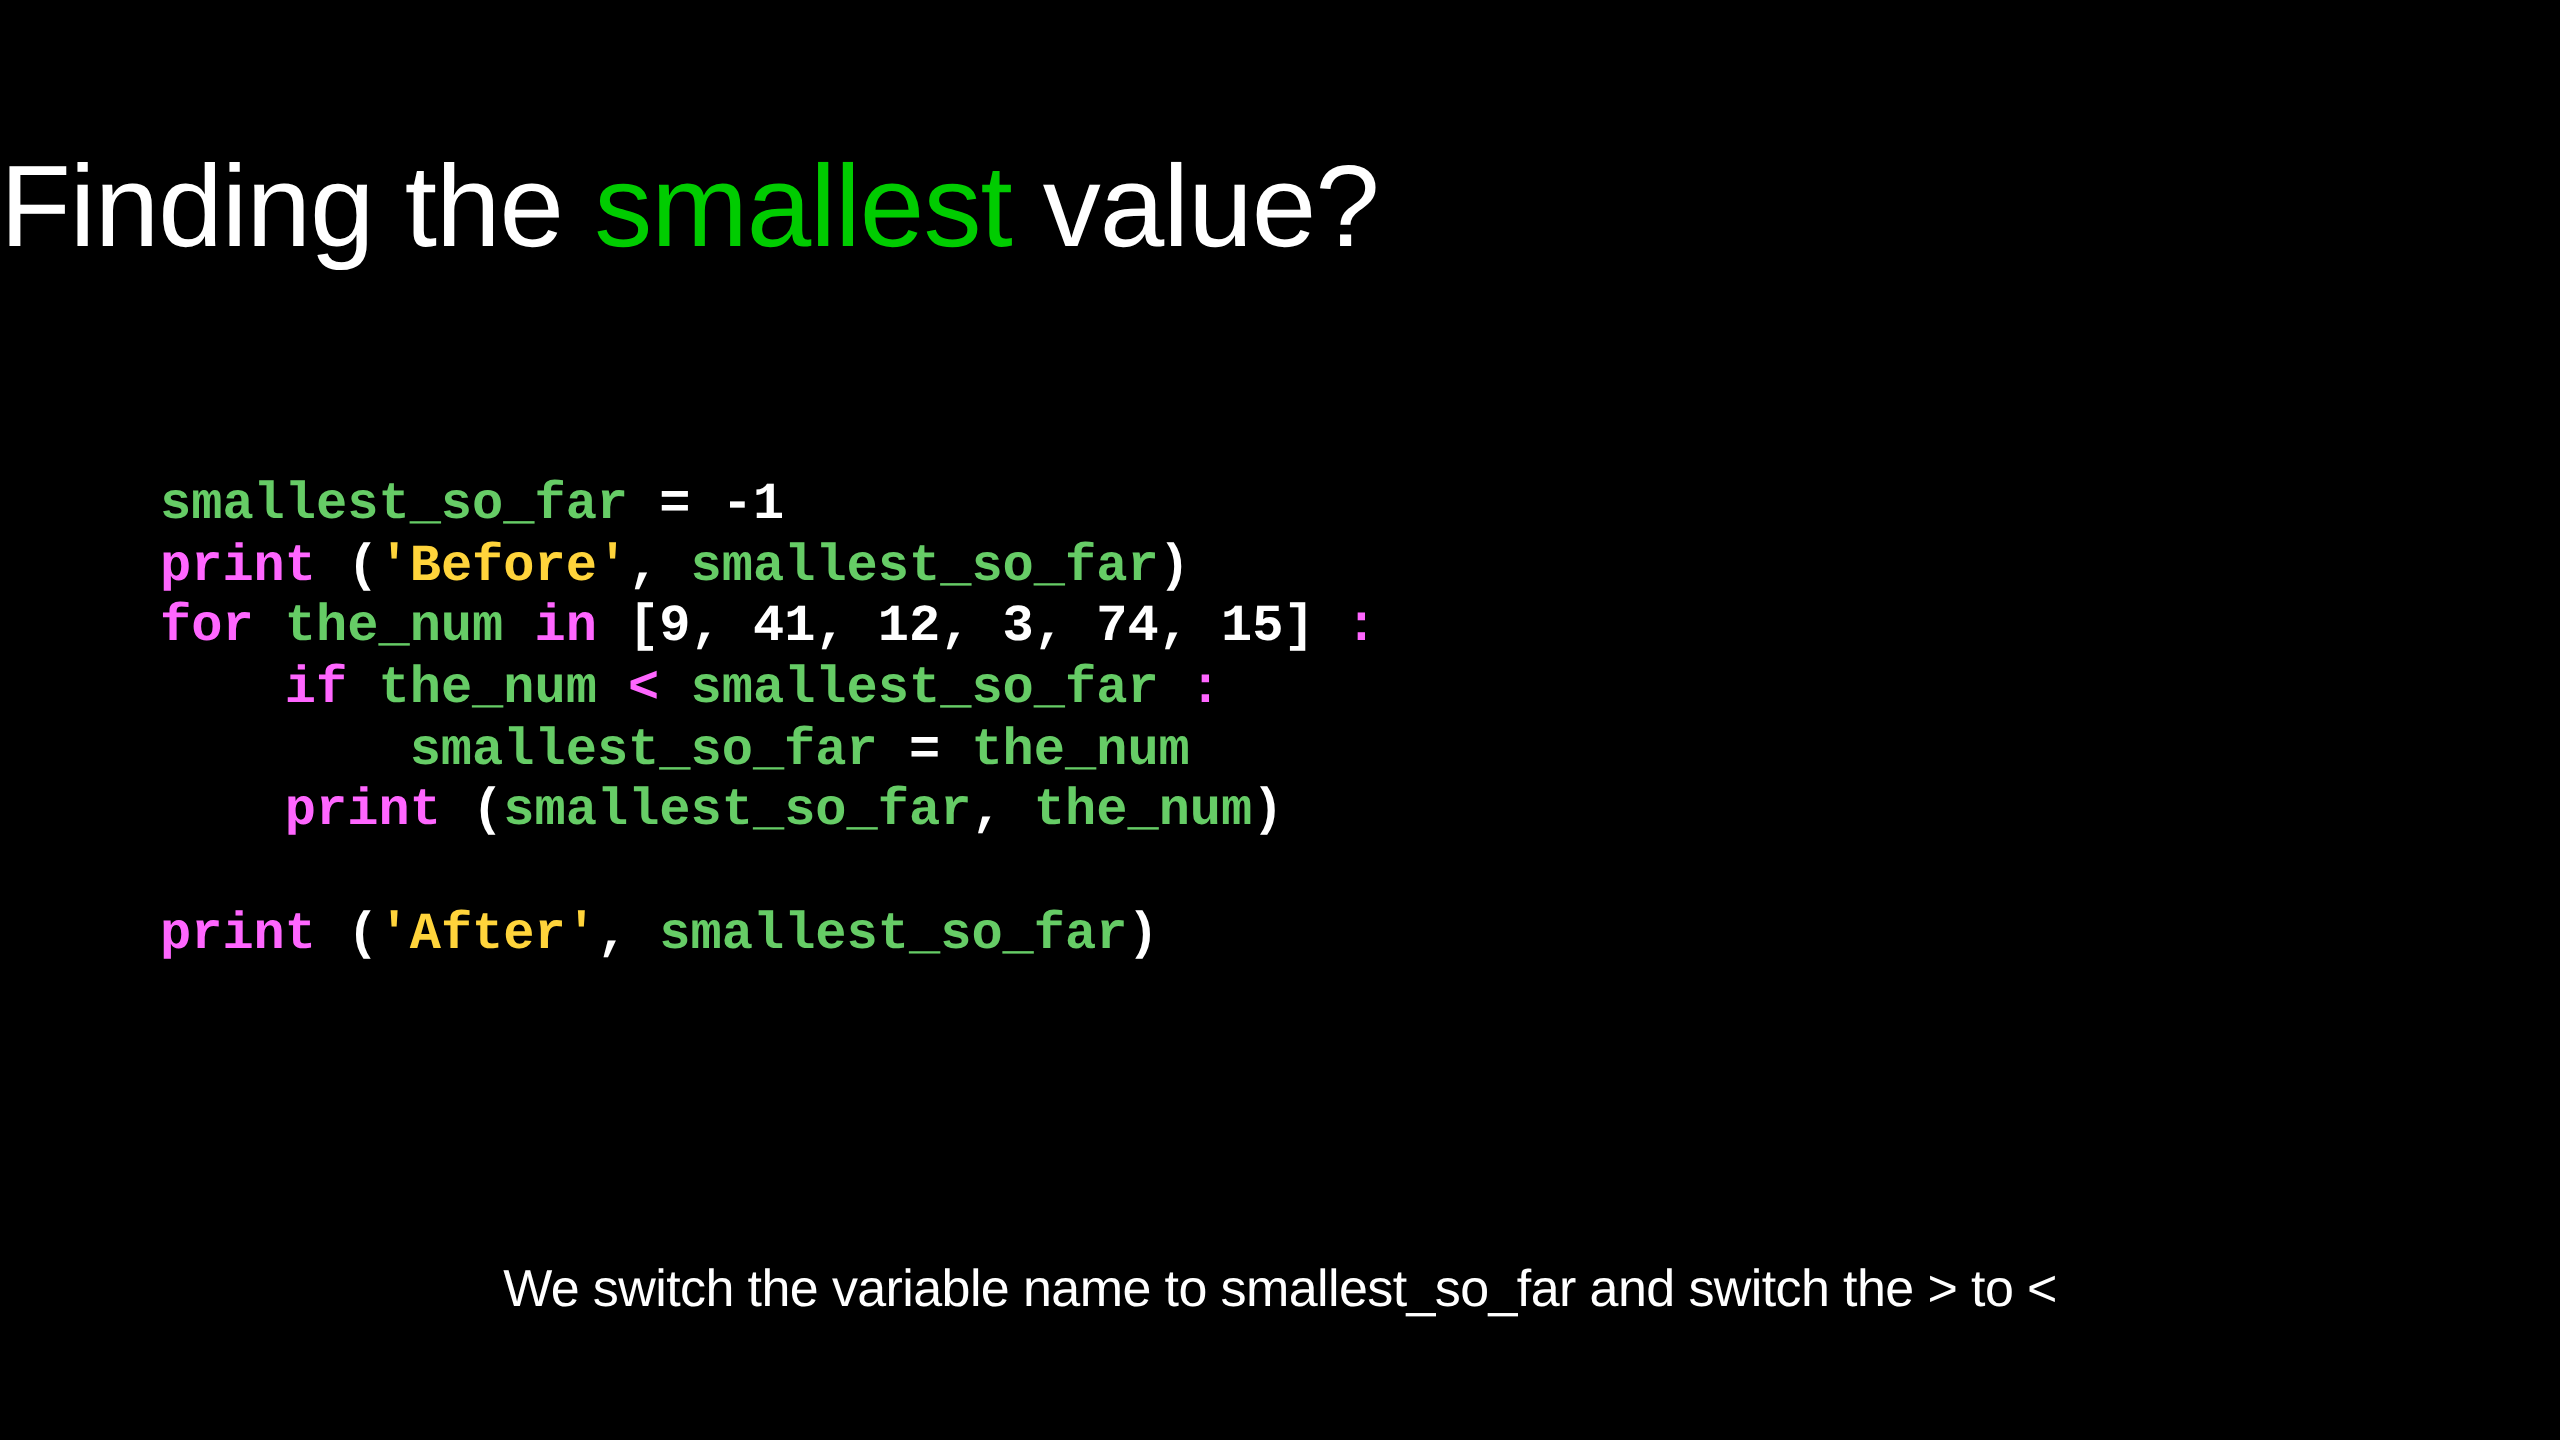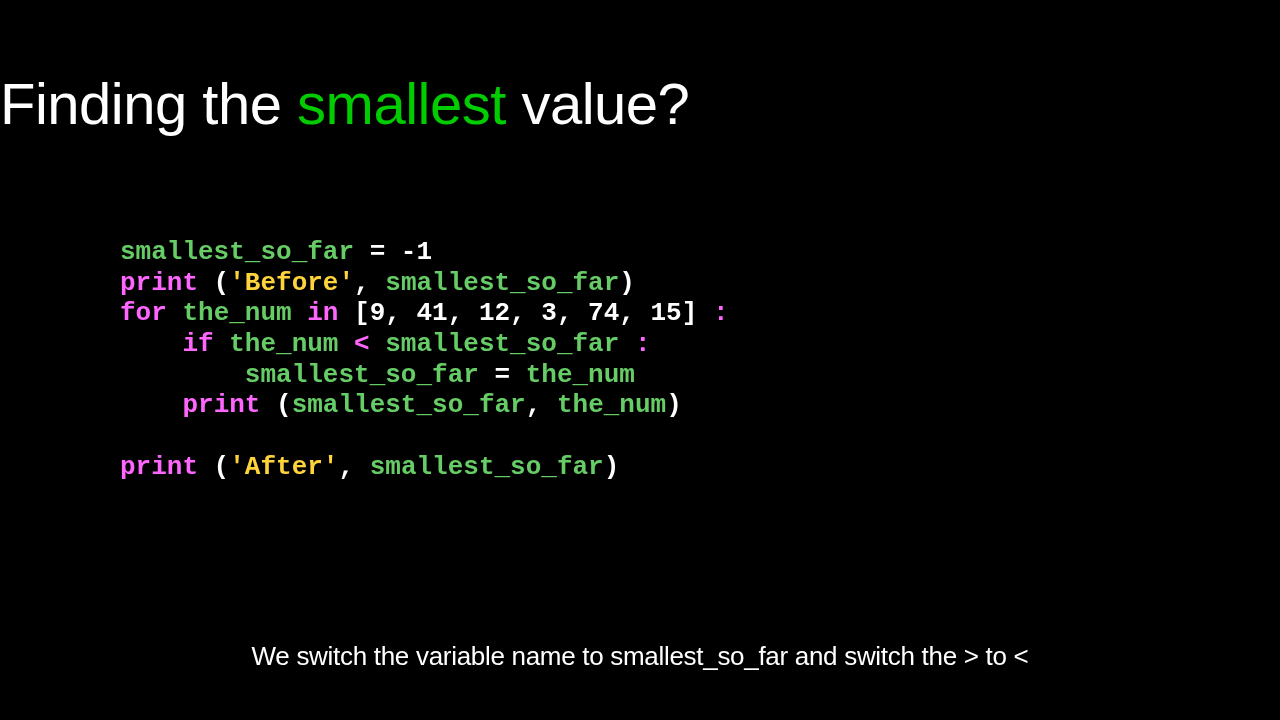--- a/index.html
+++ b/index.html
@@ -29,30 +29,30 @@
       letter-spacing: -0.5px;
     }
     .title .highlight {
       color: #00cc00;
     }
     .code-block {
       font-family: 'Courier New', Courier, monospace;
       font-size: 26px;
       font-weight: bold;
       line-height: 1.18;
-      padding-left: 120px;
+      padding-left: 80px;
       white-space: pre;
     }
     .kw-pink { color: #ff66ff; }
     .kw-yellow { color: #ffd43b; }
     .kw-green { color: #66cc66; }
     .kw-white { color: #ffffff; }
     .footer-text {
       position: absolute;
-      bottom: 48px;
+      bottom: 60px;
       left: 0;
       right: 0;
       text-align: center;
       font-size: 26px;
       font-weight: 300;
       color: #ffffff;
       letter-spacing: -0.3px;
     }
   </style>
 </head>

